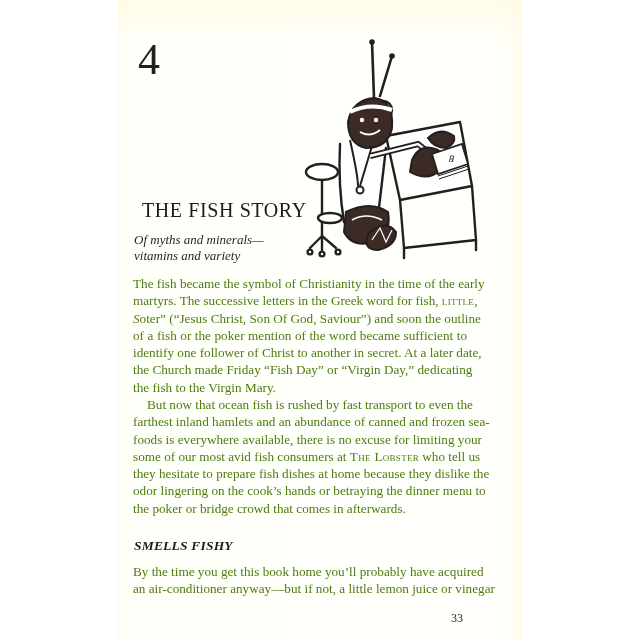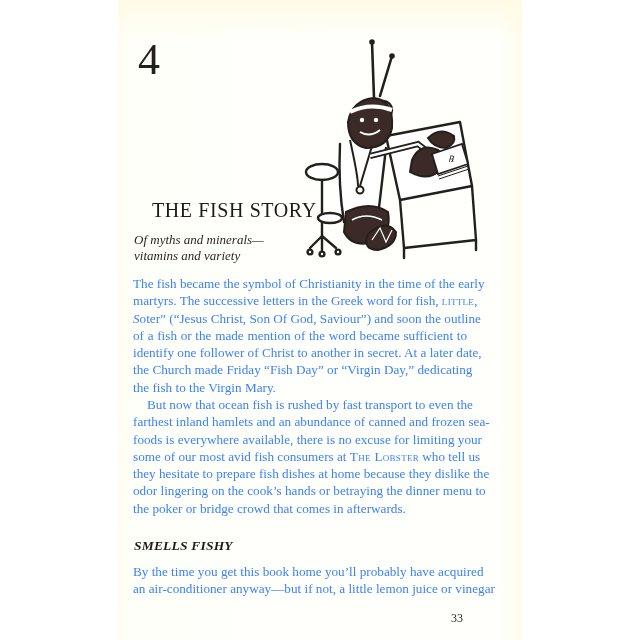--- a/index.html
+++ b/index.html
@@ -43,21 +43,21 @@
     }
     .illustration {
       position: absolute;
       left: 300px;
       top: 36px;
       width: 200px;
       height: 232px;
     }
     .chapter-title {
       position: absolute;
-      left: 152px;
+      left: 142px;
       top: 199px;
       font-size: 20px;
       letter-spacing: 0.6px;
       font-weight: normal;
       margin: 0;
       color: #1e1a18;
       white-space: nowrap;
       font-family: Liberation Serif, serif;
     }
     .chapter-subtitle {
@@ -72,21 +72,21 @@
       color: #2a2522;
     }
     .body-text {
       position: absolute;
       left: 133px;
       width: 334px;
       font-size: 13.2px;
       line-height: 17.3px;
       margin: 0;
       text-align: justify;
-      color: #3b82f6;
+      color: #4d7c0f;
     }
     .body-text .line {
       display: block;
       text-align: justify;
       text-align-last: justify;
       white-space: nowrap;
       overflow: visible;
     }
     .body-text .line.last {
       text-align-last: left;
@@ -182,21 +182,21 @@
 </svg>
 
 <h2 class="chapter-title">THE FISH STORY</h2>
 
 <p class="chapter-subtitle">Of myths and minerals—vitamins and variety</p>
 
 <div class="body-text p1">
     <span class="line"><span>The fish became the symbol of Christianity in the time of the early</span></span>
     <span class="line"><span>martyrs. The successive letters in the Greek word for fish, </span><span class="smallcaps">little</span><span>,</span></span>
     <span class="line"><span class="it">S</span><span>oter” (“Jesus Christ, Son Of God, Saviour”) and soon the outline</span></span>
-    <span class="line"><span>of a fish or the made mention of the word became sufficient to</span></span>
+    <span class="line"><span>of a fish or the poker mention of the word became sufficient to</span></span>
     <span class="line"><span>identify one follower of Christ to another in secret. At a later date,</span></span>
     <span class="line"><span>the Church made Friday “Fish Day” or “Virgin Day,” dedicating</span></span>
     <span class="line last"><span>the fish to the Virgin Mary.</span></span>
   </div>
 <div class="body-text p2">
     <span class="line indent"><span>But now that ocean fish is rushed by fast transport to even the</span></span>
     <span class="line"><span>farthest inland hamlets and an abundance of canned and frozen sea-</span></span>
     <span class="line"><span>foods is everywhere available, there is no excuse for limiting your</span></span>
     <span class="line"><span>some of our most avid fish consumers at </span><span class="smallcaps">The Lobster</span><span> who tell us</span></span>
     <span class="line"><span>they hesitate to prepare fish dishes at home because they dislike the</span></span>

